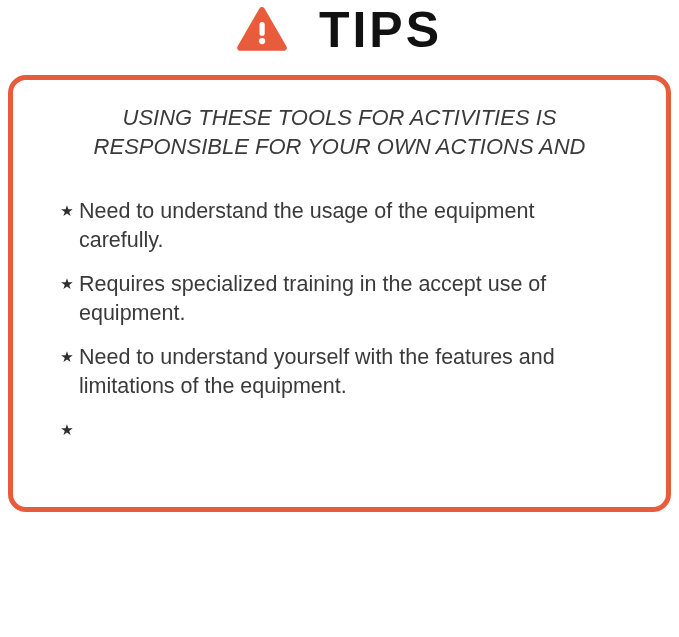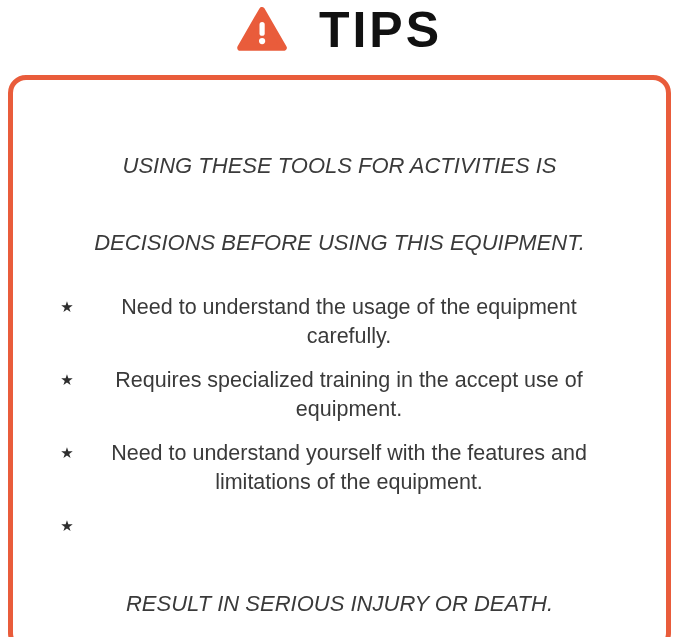--- a/index.html
+++ b/index.html
@@ -58,42 +58,41 @@
     font-family: "DejaVu Sans", sans-serif;
     font-size: 15px;
     line-height: 29px;
     width: 24px;
     flex: 0 0 24px;
     text-align: center;
     color: #2e2e2e;
   }
   .bullet-text {
     max-width: 540px;
-    text-align: center;
   }
   .footer-warning { margin-top: 34px; }
-  .line { white-space: nowrap; margin-top: 48px; }
+  .line { white-space: nowrap; }
 </style>
 </head>
 <body>
 
 <div class="header">
   <svg class="warn-icon" viewBox="0 0 24 22" aria-hidden="true">
     <path d="M12 1.5 L22.4 19.5 L1.6 19.5 Z" fill="#E95C3B" stroke="#E95C3B" stroke-width="3" stroke-linejoin="round"></path>
     <rect x="10.8" y="7.2" width="2.5" height="6.6" rx="1.25" fill="#ffffff"></rect>
     <circle cx="12.05" cy="16.3" r="1.5" fill="#ffffff"></circle>
   </svg>
   <div class="title">TIPS</div>
 </div>
 
 <div class="warning-box">
 
   <div class="intro">
     <div class="line">USING THESE TOOLS FOR ACTIVITIES IS</div>
-    <div class="line">DECISIONS BEFORE USING THIS EQUIPMENT.</div>
+    <div class="line">RESPONSIBLE FOR YOUR OWN ACTIONS AND</div>
   </div>
 
   <ul class="bullets">
     <li class="bullet-item">
       <span class="bullet-marker">★</span>
       <span class="bullet-text">Need to understand the usage of the equipment carefully.</span>
     </li>
     <li class="bullet-item">
       <span class="bullet-marker">★</span>
       <span class="bullet-text">Requires specialized training in the accept use of equipment.</span>
@@ -101,16 +100,15 @@
     <li class="bullet-item">
       <span class="bullet-marker">★</span>
       <span class="bullet-text">Need to understand yourself with the features and limitations of the equipment.</span>
     </li>
     <li class="bullet-item">
       <span class="bullet-marker">★</span>
     </li>
   </ul>
 
   <div class="footer-warning">
-    <div class="line">RESULT IN SERIOUS INJURY OR DEATH.</div>
   </div>
 
 </div>
 
 </body></html>

